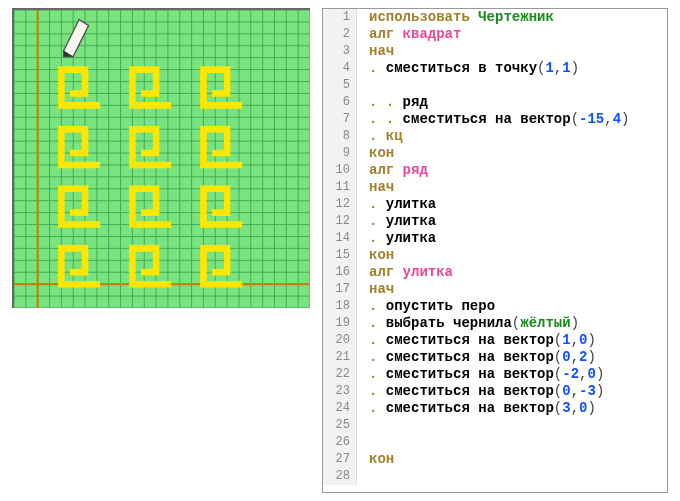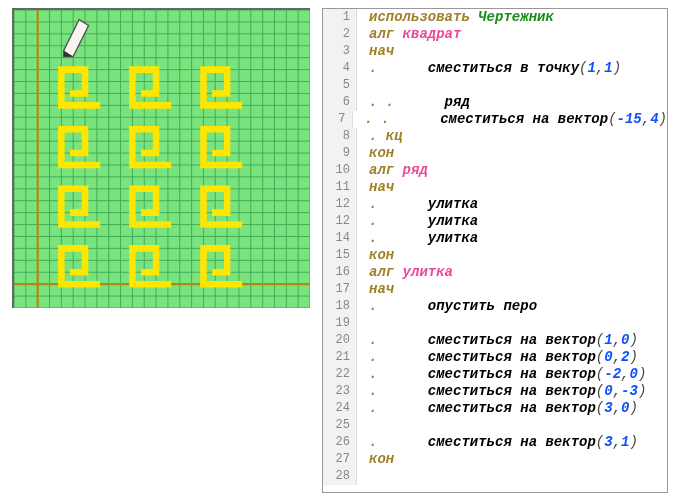--- a/index.html
+++ b/index.html
@@ -60,24 +60,23 @@
     padding-right: 6px;
     box-sizing: border-box;
     border-right: 1px solid #ddd;
     font-size: 12px;
     user-select: none;
   }
   .src {
     padding-left: 12px;
     white-space: pre;
     color: #222;
-    font-style: italic;
   }
   .kw   { color: #a08028; font-weight: bold; }  
-  .fn   { color: #000;    font-weight: bold; margin-left: 42px; }  
+  .fn   { color: #000;    font-weight: bold; }  
   .cls  { color: #1a8c1a; font-weight: bold; }  
   .num  { color: #1050ff; font-weight: bold; }  
   .str  { color: #1a8c1a; font-weight: bold; }  
   .punc { color: #444; }
   .dot  { color: #a08028; font-weight: bold; }
   .name { color: #ec4899; font-weight: bold; }  
   .q    { color: #c00020; font-weight: bold; }
 </style>
 </head>
 <body>
@@ -236,20 +235,21 @@
         <div class="line">
           <div class="gutter">17</div>
           <div class="src"><span class="kw">нач</span></div>
         </div>
         <div class="line">
           <div class="gutter">18</div>
           <div class="src"><span class="dot">. </span><span class="fn">опустить перо</span></div>
         </div>
         <div class="line">
           <div class="gutter">19</div>
+          <div class="src"><span class="dot">. </span><span class="fn">выбрать чернила</span><span class="punc">(</span><span class="str">жёлтый</span><span class="punc">)</span></div>
         </div>
         <div class="line">
           <div class="gutter">20</div>
           <div class="src"><span class="dot">. </span><span class="fn">сместиться на вектор</span><span class="punc">(</span><span class="num">1</span><span class="punc">,</span><span class="num">0</span><span class="punc">)</span></div>
         </div>
         <div class="line">
           <div class="gutter">21</div>
           <div class="src"><span class="dot">. </span><span class="fn">сместиться на вектор</span><span class="punc">(</span><span class="num">0</span><span class="punc">,</span><span class="num">2</span><span class="punc">)</span></div>
         </div>
         <div class="line">
@@ -262,21 +262,20 @@
         </div>
         <div class="line">
           <div class="gutter">24</div>
           <div class="src"><span class="dot">. </span><span class="fn">сместиться на вектор</span><span class="punc">(</span><span class="num">3</span><span class="punc">,</span><span class="num">0</span><span class="punc">)</span></div>
         </div>
         <div class="line">
           <div class="gutter">25</div>
         </div>
         <div class="line">
           <div class="gutter">26</div>
-          <div class="src"><span class="dot">. </span><span class="fn">сместиться на вектор</span><span class="punc">(</span><span class="num">3</span><span class="punc">,</span><span class="num">1</span><span class="punc">)</span></div>
         </div>
         <div class="line">
           <div class="gutter">27</div>
           <div class="src"><span class="kw">кон</span></div>
         </div>
         <div class="line">
           <div class="gutter">28</div>
           <div class="src"></div>
         </div>
       </div>

